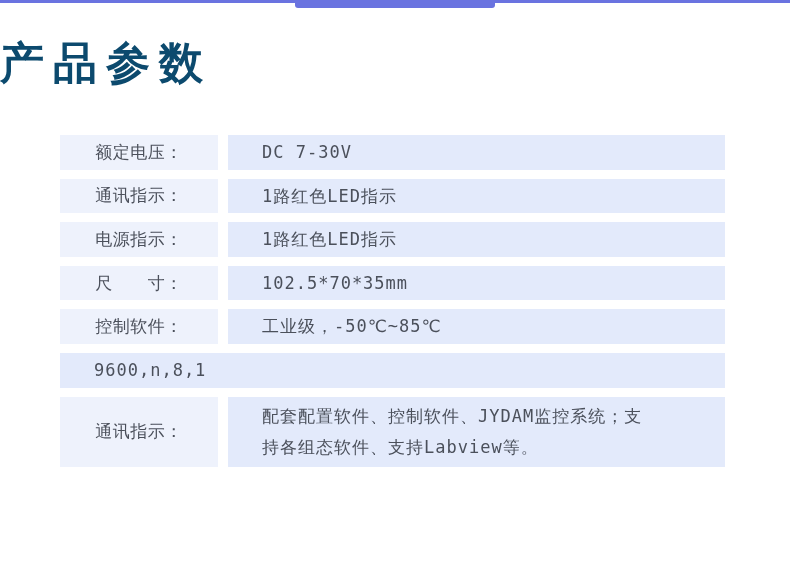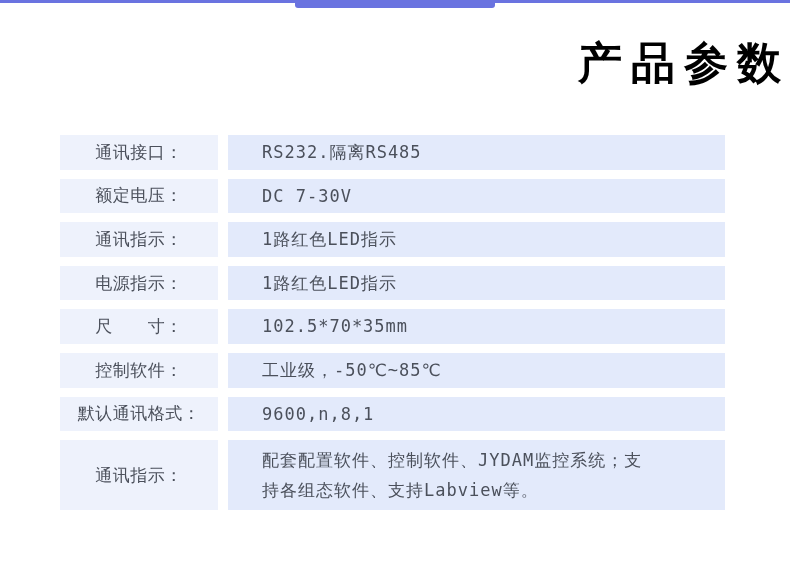--- a/index.html
+++ b/index.html
@@ -21,25 +21,25 @@
   }
   .top-bar {
     position: absolute; top: 0; left: 295px;
     width: 200px; height: 8px;
     background: #6a73e0;
     border-radius: 0 0 3px 3px;
   }
   .title {
     position: absolute; top: 34px; left: 0;
     width: 100%;
-    text-align: right;
+    text-align: left;
     font-size: 44px;
     font-weight: bold;
     letter-spacing: 9px;
-    color: #000000;
+    color: #0c4a6e;
   }
   .spec-table {
     position: absolute; top: 135px; left: 60px;
     width: 665px;
     display: flex;
     flex-direction: column;
     gap: 9px;
   }
   .row { display: flex; gap: 10px; }
   .cell-label {
@@ -75,24 +75,20 @@
 
 <div class="page">
 
   <div class="top-line"></div>
   <div class="top-bar"></div>
 
   <h1 class="title">产品参数</h1>
 
   <div class="spec-table">
 
-    <div class="row">
-      <div class="cell-label">通讯接口：</div>
-      <div class="cell-value">RS232.隔离RS485</div>
-    </div>
 
     <div class="row">
       <div class="cell-label">额定电压：</div>
       <div class="cell-value">DC 7-30V</div>
     </div>
 
     <div class="row">
       <div class="cell-label">通讯指示：</div>
       <div class="cell-value">1路红色LED指示</div>
     </div>
@@ -107,21 +103,20 @@
       <div class="cell-value">102.5*70*35mm</div>
     </div>
 
     <div class="row">
       <div class="cell-label">控制软件：</div>
       <div class="cell-value">工业级，-50℃~85℃</div>
     </div>
 
 
     <div class="row">
-      <div class="cell-label">默认通讯格式：</div>
       <div class="cell-value">9600,n,8,1</div>
     </div>
 
     <div class="row row-tall">
       <div class="cell-label">通讯指示：</div>
       <div class="cell-value">配套配置软件、控制软件、JYDAM监控系统；支
 持各组态软件、支持Labview等。</div>
     </div>
 
   </div>

